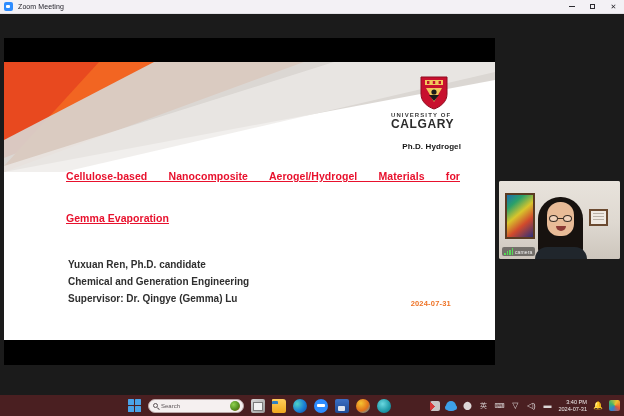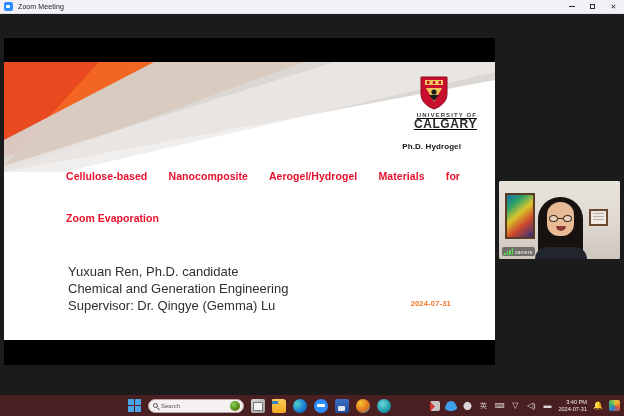--- a/index.html
+++ b/index.html
@@ -96,22 +96,21 @@
   }
 
   
   .deco { position: absolute; left: 0; top: 0; width: 491px; height: 110px; }
 
   
   .logo {
     position: absolute;
     right: 18px; top: 14px;
     width: 86px;
-    text-align: right;
-    text-decoration: underline;
+    text-align: left;
   }
   .shield { margin: 0 auto; display: block; }
   .logo-line1 {
     font-size: 6px;
     letter-spacing: 1.1px;
     color: #3b3b3b;
     margin-top: 2px;
     font-weight: bold;
   }
   .logo-line2 {
@@ -135,37 +134,38 @@
     position: absolute;
     left: 62px; top: 104px;
     width: 394px;
     color: #e8112d;
     font-size: 10.5px;
     font-weight: bold;
     line-height: 21px;
     text-align: justify;
     letter-spacing: .05px;
   }
-  .slide-title .ln { display: block; }
+  .slide-title .ln { display: block; text-decoration: underline; }
   .slide-title .ln.j {
     text-align: justify;
   }
   .slide-title .ln.j::after {
     content: "";
     display: inline-block;
     width: 100%;
   }
 
   .byline {
     position: absolute;
-    left: 64px; top: 201px;
+    left: 64px; top: 194px;
     width: 330px;
     color: #2f2f2f;
-    font-size: 13px;
+    font-size: 10px;
     line-height: 17px;
+    font-weight: bold;
   }
   .byline div { white-space: nowrap; }
 
   .slide-date {
     position: absolute;
     right: 44px; top: 237px;
     color: #ee7326;
     font-size: 7.5px;
     font-weight: bold;
     letter-spacing: .2px;
@@ -468,21 +468,21 @@
           <path d="M10 19 H20 L15 25 Z" fill="#1a1a1a"></path>
         </svg>
         <div class="logo-line1">UNIVERSITY OF</div>
         <div class="logo-line2">CALGARY</div>
       </div>
 
       <div class="defense">Ph.D. Hydrogel</div>
 
       <div class="slide-title">
         <span class="ln j">Cellulose-based Nanocomposite Aerogel/Hydrogel Materials for</span>
-        <span class="ln">Zoom Evaporation</span>
+        <span class="ln">Gemma Evaporation</span>
       </div>
 
       <div class="byline">
         <div>Yuxuan Ren, Ph.D. candidate</div>
         <div>Chemical and Generation Engineering</div>
         <div>Supervisor: Dr. Qingye (Gemma) Lu</div>
       </div>
 
       <div class="slide-date">2024-07-31</div>
     </div>

